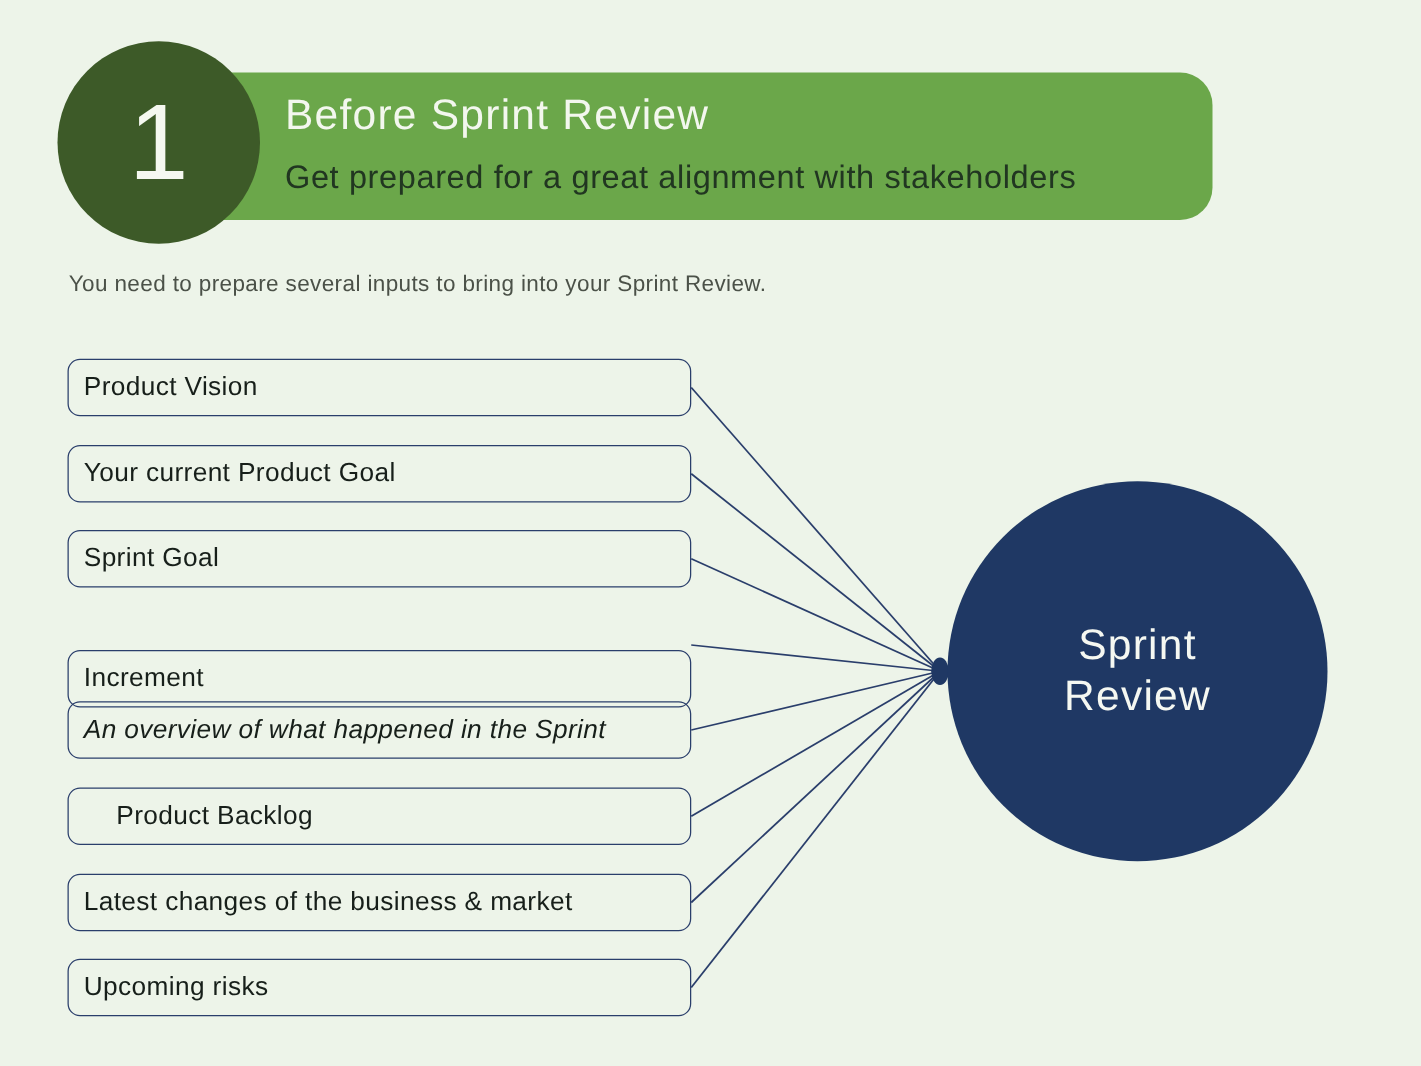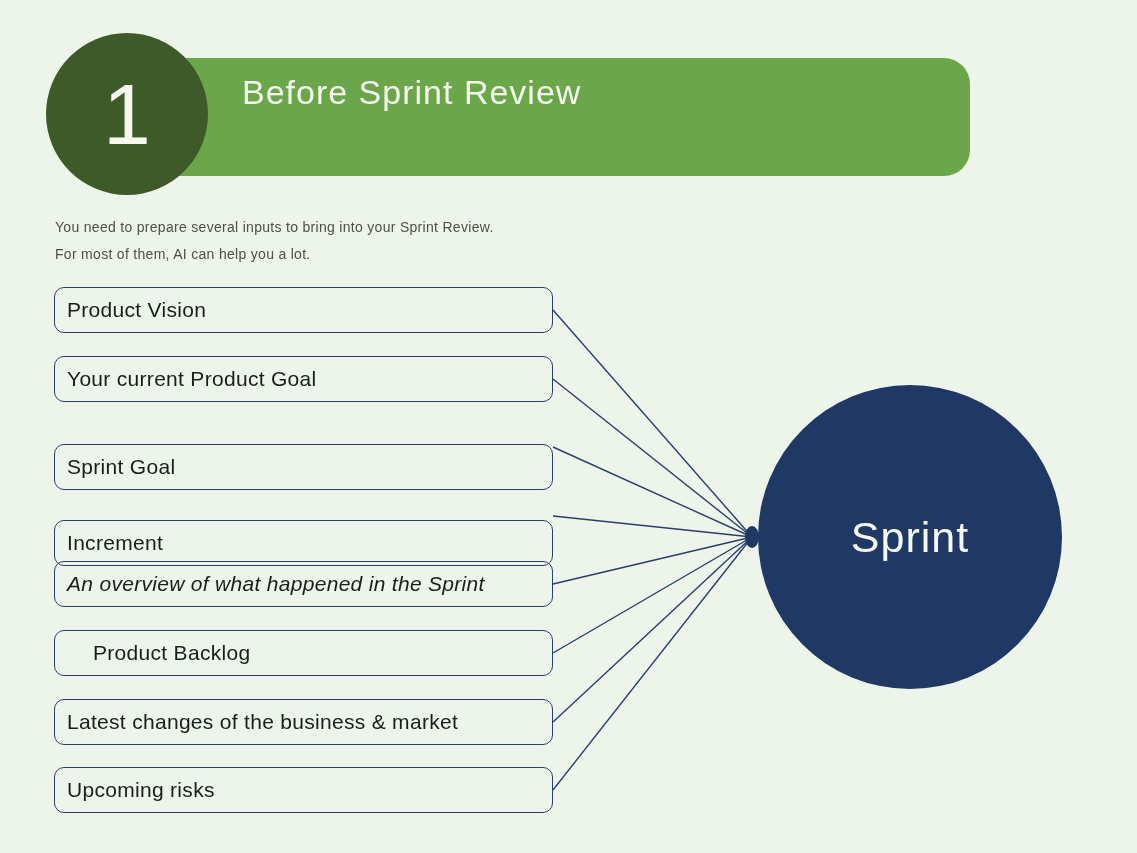--- a/index.html
+++ b/index.html
@@ -10,79 +10,79 @@
   }
   .canvas{position:relative;width:1137px;height:853px;background:#edf4e9;}
 
   
   .banner{
     position:absolute;left:150px;top:58px;width:820px;height:118px;
     background:#6ba74a;border-radius:26px;box-sizing:border-box;
   }
   .banner-title{
     position:absolute;left:78px;top:15px;
-    font-size:34px;font-weight:400;letter-spacing:1px;color:#f3f7ee;margin-left:14px;
+    font-size:34px;font-weight:400;letter-spacing:1px;color:#f3f7ee;
   }
   .banner-subtitle{
     position:absolute;left:78px;top:68px;
     font-size:26px;font-weight:400;letter-spacing:.5px;color:#213621;
   }
 
   
   .step-circle{
     position:absolute;left:46px;top:33px;width:162px;height:162px;
     background:#3d5a28;border-radius:50%;
     display:flex;align-items:center;justify-content:center;
   }
   .step-circle span{color:#f5f8f0;font-size:86px;font-weight:400;line-height:1;}
 
   
   .intro{
     position:absolute;left:55px;top:214px;
-    font-size:14px;line-height:27px;color:#4b5148;letter-spacing:.3px;
+    font-size:18px;line-height:27px;color:#4b5148;letter-spacing:.3px;
   }
 
   
   .input-box{
     position:absolute;left:54px;width:499px;height:46px;box-sizing:border-box;
     border:1.5px solid #2a3e6b;border-radius:10px;
     display:flex;align-items:center;padding-left:12px;
     font-size:21px;color:#171f1a;letter-spacing:.3px;
     background:transparent;
     text-align:center;
   }
 
   
   .connectors{position:absolute;left:0;top:0;width:1137px;height:853px;pointer-events:none;}
 
   
   .target-circle{
     position:absolute;left:758px;top:385px;width:304px;height:304px;
     background:#1f3864;border-radius:50%;
     display:flex;flex-direction:column;align-items:center;justify-content:center;
-    color:#f5f8f2;font-size:43px;letter-spacing:1px;line-height:1.22;font-weight:400;
+    color:#f5f8f2;font-size:34px;letter-spacing:1px;line-height:1.22;font-weight:400;
     text-align:center;
   }
 </style>
 </head>
 <body style="background: rgb(237, 244, 233);">
 
 <div class="canvas" style="background: rgb(237, 244, 233);">
 
   <div class="banner" style="background: rgb(107, 167, 74);">
     <div class="banner-title" style="color: rgb(243, 247, 238);">Before Sprint Review</div>
+    <div class="banner-subtitle" style="color: rgb(33, 54, 33);">Get prepared for a great alignment with stakeholders</div>
   </div>
 
   <div class="step-circle" style="background: rgb(61, 90, 40);">
     <span>1</span>
   </div>
 
   <div class="intro">
     <div>You need to prepare several inputs to bring into your Sprint Review.</div>
-    <div>For most of them, AI can help you a lot.</div>
   </div>
 
   <svg class="connectors" id="connectors" viewBox="0 0 1137 853" xmlns="http://www.w3.org/2000/svg">
       <line x1="553" y1="310" x2="752" y2="537" stroke="#2a3e6b" stroke-width="1.4"></line>
       <line x1="553" y1="379" x2="752" y2="537" stroke="#2a3e6b" stroke-width="1.4"></line>
       <line x1="553" y1="447" x2="752" y2="537" stroke="#2a3e6b" stroke-width="1.4"></line>
       <line x1="553" y1="516" x2="752" y2="537" stroke="#2a3e6b" stroke-width="1.4"></line>
       <line x1="553" y1="584" x2="752" y2="537" stroke="#2a3e6b" stroke-width="1.4"></line>
       <line x1="553" y1="653" x2="752" y2="537" stroke="#2a3e6b" stroke-width="1.4"></line>
       <line x1="553" y1="722" x2="752" y2="537" stroke="#2a3e6b" stroke-width="1.4"></line>
@@ -90,21 +90,21 @@
       <ellipse cx="752" cy="537" rx="7" ry="11" fill="#1f3864"></ellipse>
     </svg>
 
   <div id="boxes">
       <div class="input-box" style="top: 287px; border-color: rgb(42, 62, 107);">
         <span>Product Vision</span>
       </div>
       <div class="input-box" style="top: 356px; border-color: rgb(42, 62, 107);">
         <span>Your current Product Goal</span>
       </div>
-      <div class="input-box" style="top: 444px; border-color: rgb(42, 62, 107);">
+      <div class="input-box" style="top: 424px; border-color: rgb(42, 62, 107);">
         <span>Sprint Goal</span>
       </div>
       <div class="input-box" style="top: 508px; border-color: rgb(42, 62, 107); margin-top: 12px;">
         <span>Increment</span>
       </div>
       <div class="input-box" style="top: 561px; border-color: rgb(42, 62, 107); font-style: italic;">
         <span>An overview of what happened in the Sprint</span>
       </div>
       <div class="input-box" style="top: 630px; border-color: rgb(42, 62, 107); padding-left: 38px;">
         <span>Product Backlog</span>
@@ -112,15 +112,16 @@
       <div class="input-box" style="top: 699px; border-color: rgb(42, 62, 107);">
         <span>Latest changes of the business &amp; market</span>
       </div>
       <div class="input-box" style="top: 767px; border-color: rgb(42, 62, 107);">
         <span>Upcoming risks</span>
       </div>
     </div>
 
   <div class="target-circle" style="background: rgb(31, 56, 100); color: rgb(245, 248, 242);">
     <div>Sprint</div>
+    <div>Review</div>
   </div>
 
 </div>
 
 </body></html>

